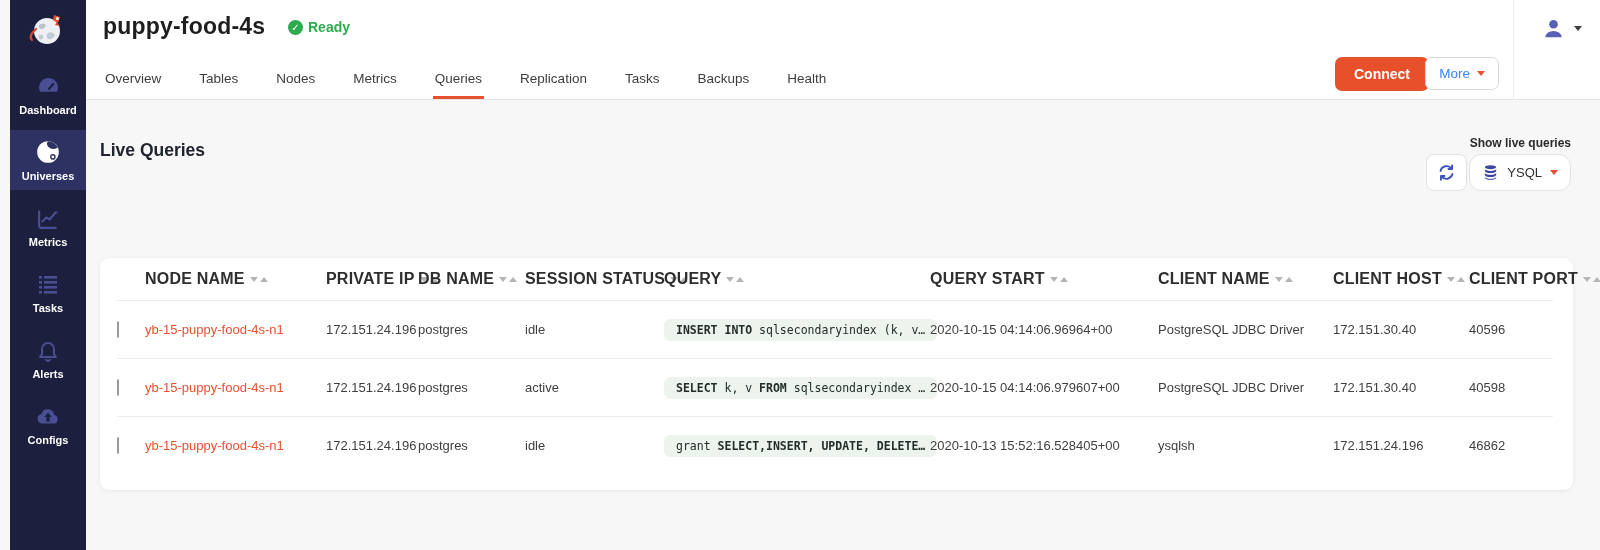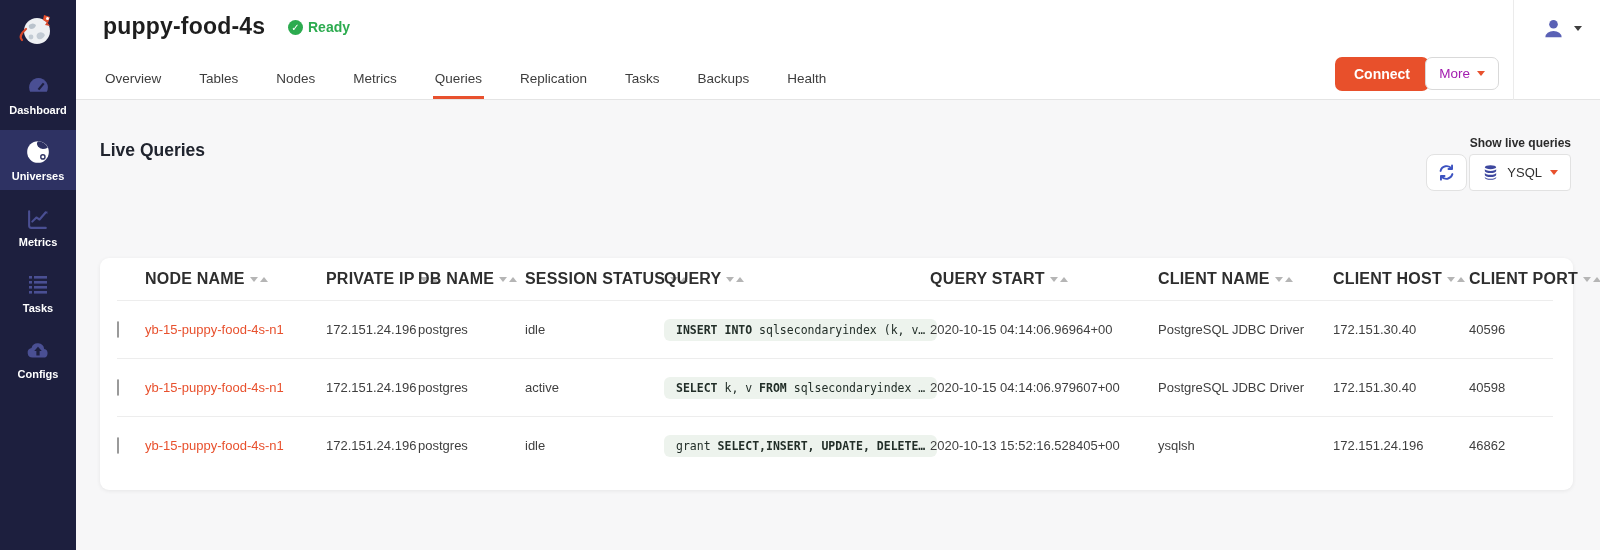--- a/index.html
+++ b/index.html
@@ -1,20 +1,20 @@
 <!DOCTYPE html>
 <html><head>
 <meta charset="utf-8">
 <style>
   * { margin:0; padding:0; box-sizing:border-box; }
   html,body { width:1600px; height:550px; overflow:hidden;
     font-family:"Liberation Sans","DejaVu Sans",sans-serif; background:#f7f7f8; }
 
   
-  .sidebar { position:absolute; left:0; top:0; width:76px; height:550px;
+  .sidebar { position:absolute; left:10px; top:0; width:76px; height:550px;
     background:#1d1f3e; z-index:10; }
   .logo-box { height:58px; display:flex; align-items:center; justify-content:center; }
   .side-item { display:flex; flex-direction:column; align-items:center;
     padding:9px 0 8px; margin-top:6px; cursor:pointer; }
   .side-item .icn { width:26px; height:26px; color:#4a4f93; display:flex;
     align-items:center; justify-content:center; }
   .side-item .lbl { margin-top:5px; font-size:11px; font-weight:bold; color:#ffffff; }
   .side-item.active { background:#2e3263; }
   .side-item.active .icn { color:#ffffff; }
 
@@ -42,34 +42,34 @@
     align-items:center; gap:9px; cursor:pointer; }
   .caret { width:0; height:0; border-left:4.5px solid transparent;
     border-right:4.5px solid transparent; border-top:5px solid #3f3f3f;
     display:inline-block; }
   .caret.orange { border-top-color:#e8512e; }
 
   .connect-btn { position:absolute; right:171px; top:57px; background:#e8502b;
     color:#fff; font-weight:bold; font-size:14px; border:none; border-radius:7px;
     padding:9px 19px; cursor:pointer; }
   .more-btn { position:absolute; right:101px; top:57px; background:#fff;
-    color:#a21caf; font-size:13.5px; border:1px solid #d9d9d9; border-radius:7px;
+    color:#3b82f6; font-size:13.5px; border:1px solid #d9d9d9; border-radius:7px;
     padding:8px 13px; cursor:pointer; display:flex; align-items:center; gap:7px; }
 
   
   .content { position:absolute; left:76px; top:100px; right:0; bottom:0; }
   .page-title { position:absolute; left:24px; top:40px; font-size:17.5px;
     font-weight:bold; color:#20242e; }
   .show-live { position:absolute; right:29px; top:36px; font-size:12px;
     font-weight:bold; color:#2b2b2b; }
   .refresh-btn { position:absolute; right:133px; top:54px; width:41px; height:37px;
     background:#fff; border:1px solid #e2e2e2; border-radius:8px; cursor:pointer;
     display:flex; align-items:center; justify-content:center; color:#3c52c0; }
   .ysql-btn { position:absolute; right:29px; top:54px; height:37px; min-width:96px;
-    background:#fff; border:1px solid #e2e2e2; border-radius:4px; cursor:pointer;
+    background:#fff; border:1px solid #e2e2e2; border-radius:12px; cursor:pointer;
     display:flex; align-items:center; justify-content:center; gap:8px;
     font-size:13px; color:#2f2f2f; padding:0 12px; }
   .db-icn { color:#3d479e; display:flex; }
 
   .filter-input { position:absolute; left:32px; top:113px; width:1440px; height:34px;
     border:1px solid #d9d9d9; border-radius:3px; padding:0 14px; font-size:13px;
     color:#444; background:#fff; outline:none;
     font-family:"Liberation Sans","DejaVu Sans",sans-serif; }
   .filter-input::placeholder { color:#8e8e8e; }
 
@@ -157,20 +157,29 @@
           <rect x="8" y="9" width="13" height="2.6"></rect>
         <rect x="3" y="14" width="3" height="2.6"></rect>
           <rect x="8" y="14" width="13" height="2.6"></rect>
         <rect x="3" y="19" width="3" height="2.6"></rect>
           <rect x="8" y="19" width="13" height="2.6"></rect>
       </svg>
     </span>
     <span class="lbl">Tasks</span>
   </div>
 
+  <div class="side-item">
+    <span class="icn">
+      <svg width="24" height="24" viewBox="0 0 24 24" fill="none" stroke="currentColor" stroke-width="2">
+        <path d="M6 16 v-5 a6 6 0 0 1 12 0 v5 l2 3 H4z" stroke-linejoin="round"></path>
+        <path d="M10 21 a2 2 0 0 0 4 0"></path>
+      </svg>
+    </span>
+    <span class="lbl">Alerts</span>
+  </div>
 
   <div class="side-item">
     <span class="icn">
       <svg width="26" height="26" viewBox="0 0 24 24">
         <path d="M7 19 a4.5 4.5 0 0 1 -1 -8.9 a6 6 0 0 1 11.7 1 a4 4 0 0 1 -0.7 7.9z" fill="currentColor"></path>
         <path d="M12 9 l3.5 4 h-2 v4 h-3 v-4 h-2z" fill="#1d1f3e"></path>
       </svg>
     </span>
     <span class="lbl">Configs</span>
   </div>

